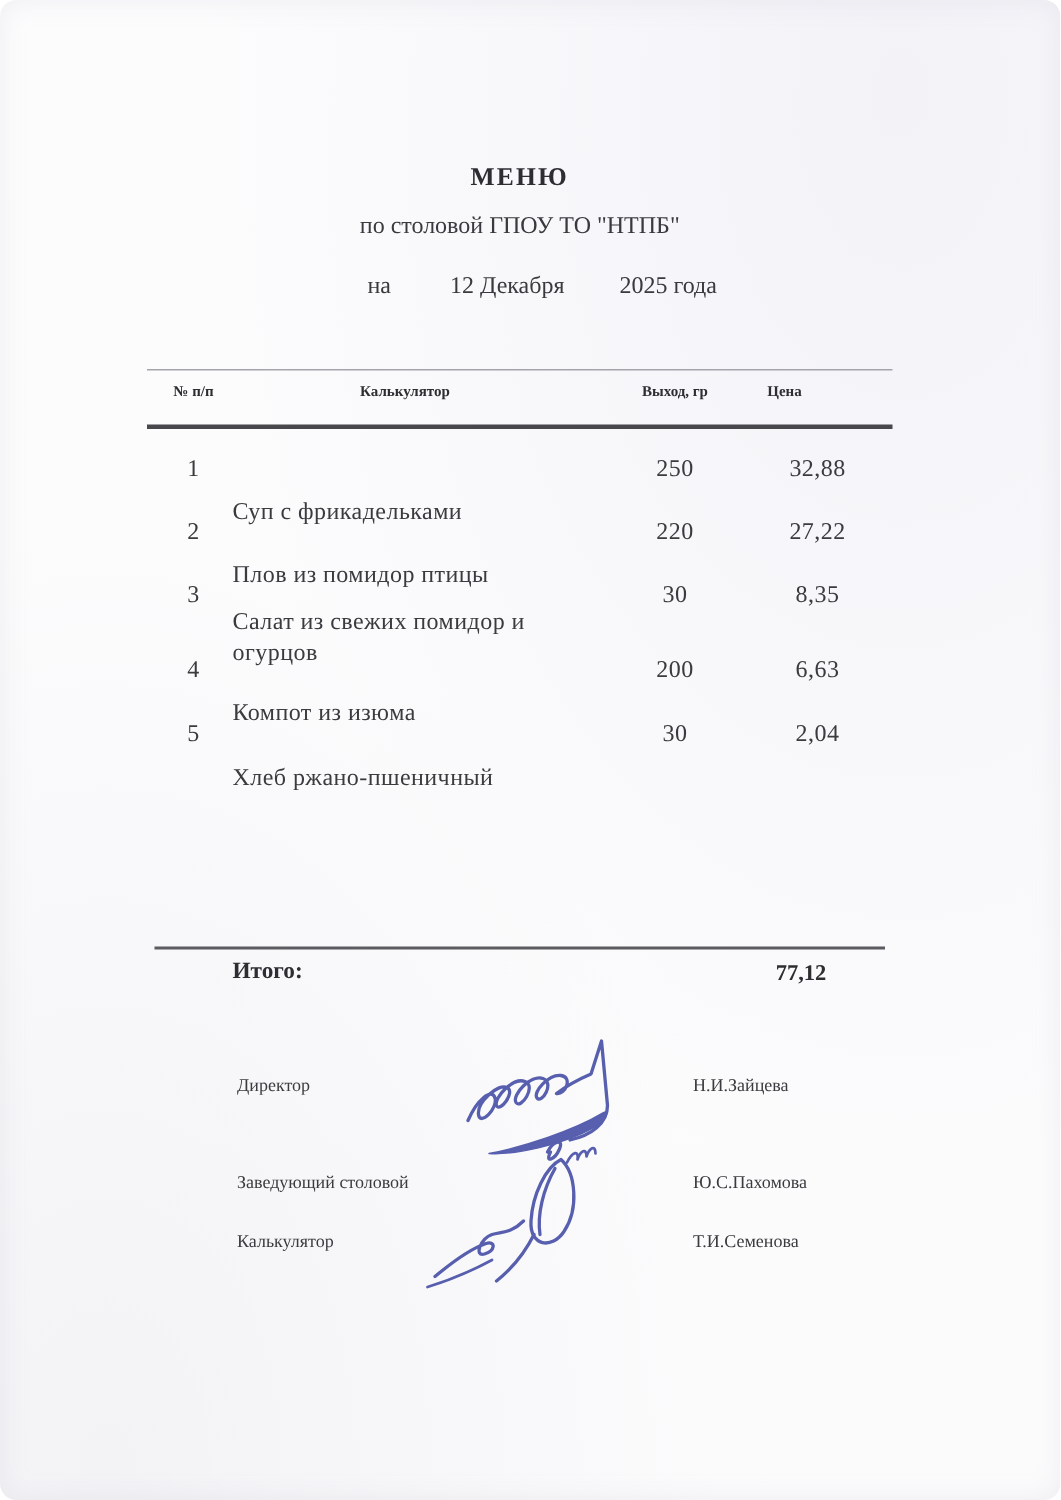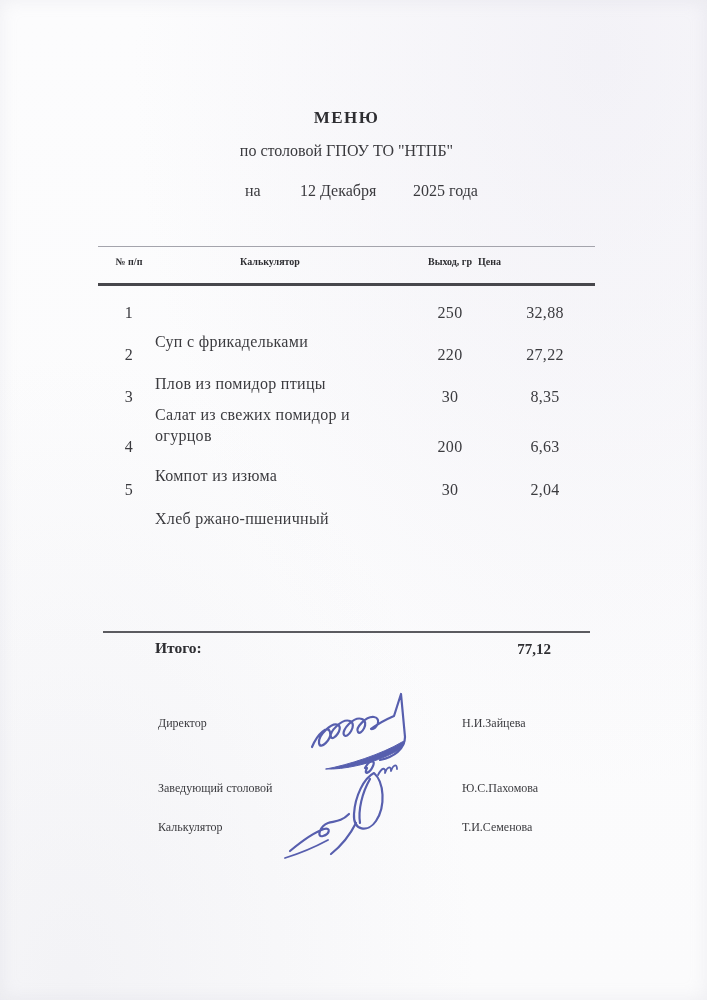--- a/index.html
+++ b/index.html
@@ -9,20 +9,21 @@
     height: 1000px;
     margin: 0;
     overflow: hidden;
     font-family: "Liberation Serif", serif;
     color: #38383b;
     background:
       radial-gradient(ellipse at 85% 6%, rgba(226,223,236,0.35), rgba(0,0,0,0) 55%),
       radial-gradient(ellipse at 10% 98%, rgba(224,224,232,0.30), rgba(0,0,0,0) 45%),
       linear-gradient(180deg, #fcfcfd 0%, #fbfbfc 100%);
     box-shadow: inset 0 0 18px rgba(180,180,195,0.18);
+    border-radius: 11px;
   }
   .abs { position: absolute; }
 
   .title {
     top: 108px; left: 98px; width: 497px;
     text-align: center;
     font-weight: bold; font-size: 17px; letter-spacing: 1.5px;
     color: #2e2e32;
   }
   .subtitle {
@@ -36,21 +37,21 @@
 
   .rule-thin  { top: 246px; left: 98px;  width: 497px; height: 1px; background: #a4a4ac; }
   .rule-thick { top: 283px; left: 98px;  width: 497px; height: 2.5px; background: #47474c; }
   .rule-total { top: 631px; left: 103px; width: 487px; height: 2px; background: #5b5b60; }
 
   .thead { top: 256px; left: 98px; width: 497px; height: 22px;
            font-weight: bold; font-size: 10px; color: #2e2e32; }
   .h-num    { position: absolute; left: 0;    width: 62px;  text-align: center; }
   .h-name   { position: absolute; left: 57px; width: 230px; text-align: center; }
   .h-weight { position: absolute; left: 307px; width: 90px; text-align: center; }
-  .h-price  { position: absolute; left: 380px; width: 90px; }
+  .h-price  { position: absolute; left: 380px; width: 90px; text-align: center; }
 
   .trow { left: 98px; width: 497px; font-size: 16px; letter-spacing: 0.3px;
           color: #3b3b3f; line-height: 1.3; }
   .c-num    { position: absolute; left: 0;     width: 62px;  text-align: center; }
   .c-name   { position: absolute; left: 57px;  width: 230px; margin-top: 29px; }
   .c-weight { position: absolute; left: 307px; width: 90px;  text-align: center; }
   .c-price  { position: absolute; left: 397px; width: 100px; text-align: center; }
   .row-1 { top: 303px; } .row-2 { top: 345px; } .row-3 { top: 376px; }
   .row-4 { top: 437px; } .row-5 { top: 480px; }
   .row-3 .c-num, .row-3 .c-weight, .row-3 .c-price { top: 11px; }

